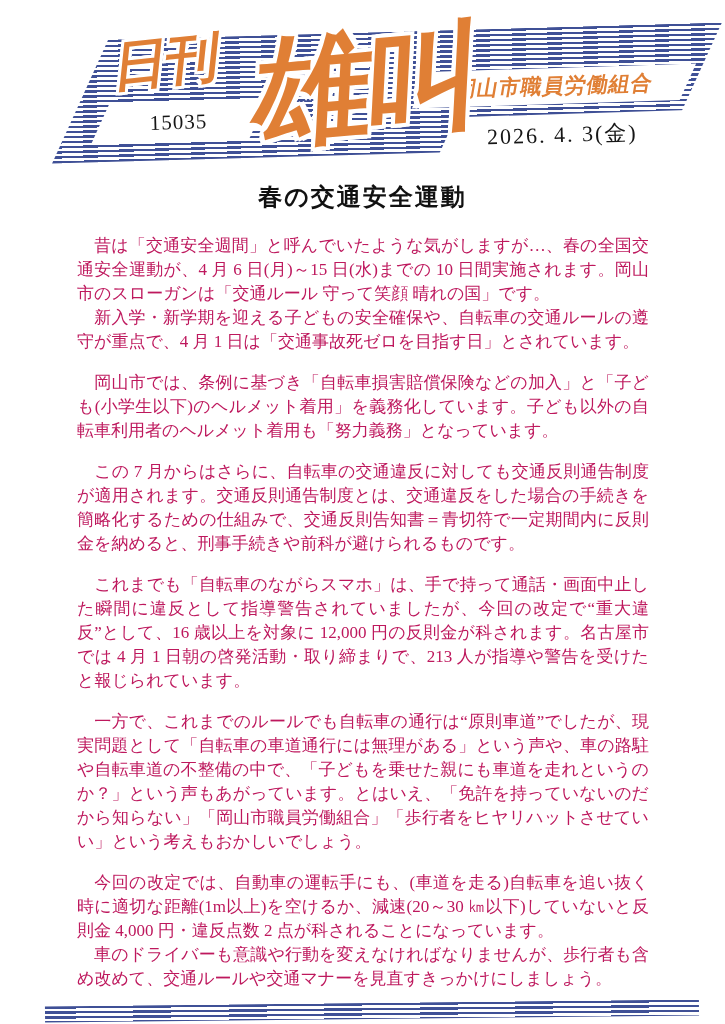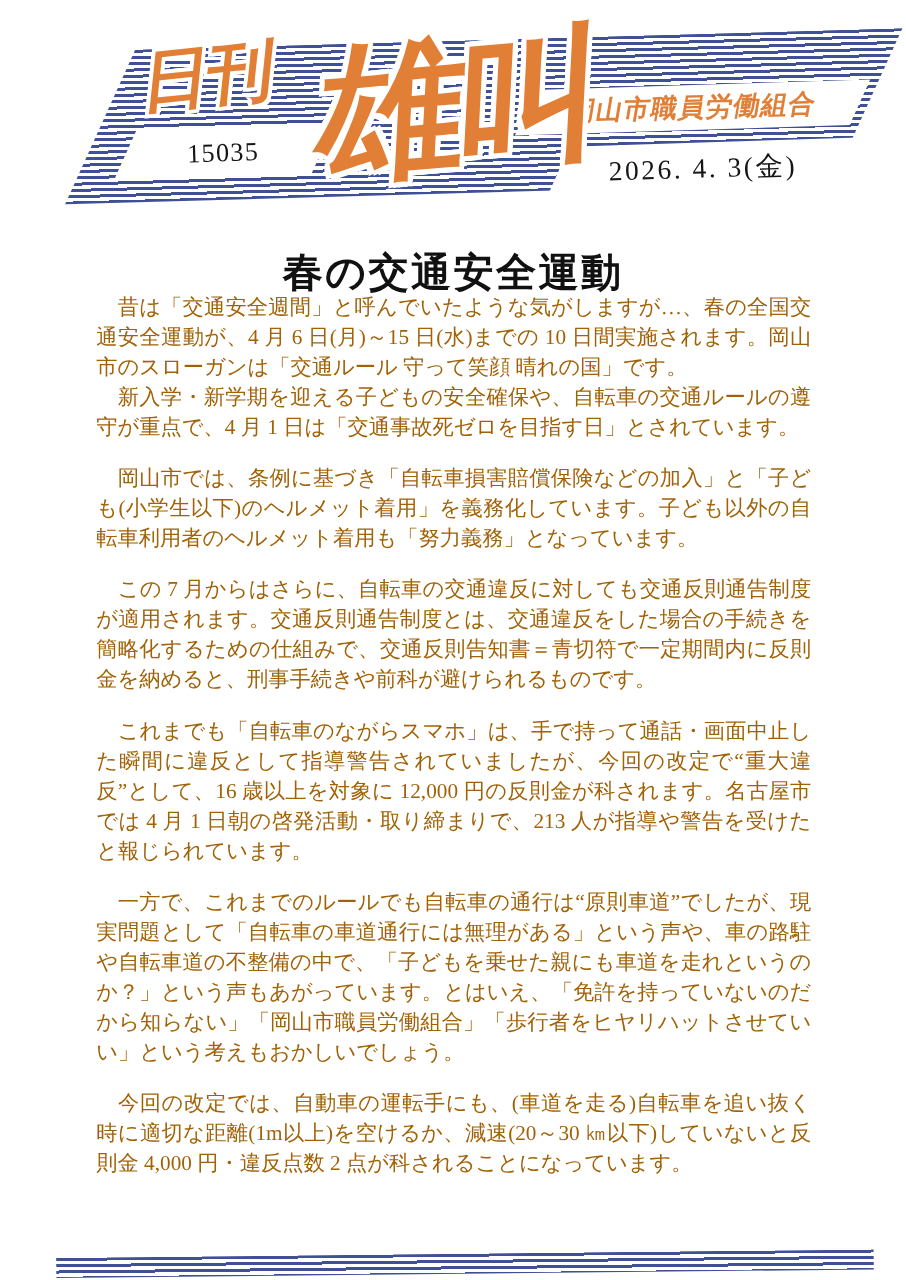--- a/index.html
+++ b/index.html
@@ -78,32 +78,32 @@
     font-weight:bold;font-size:118px;line-height:1.1;
     color:var(--orange);
     transform:rotate(-5deg) skewX(-8deg);
     letter-spacing:-6px;
     text-shadow:-4px 0 0 #fff,4px 0 0 #fff,0 -4px 0 #fff,0 4px 0 #fff,
                 -4px -4px 0 #fff,4px 4px 0 #fff,-4px 4px 0 #fff,4px -4px 0 #fff;
     white-space:nowrap;
   }
   
   .headline{
-    position:absolute;top:181px;left:0;right:0;margin:16px;
+    position:absolute;top:181px;left:0;right:0;margin:0;
     text-align:center;
     font-family:"Liberation Sans","DejaVu Sans",sans-serif;
-    font-weight:600;font-size:32px;letter-spacing:2px;
+    font-weight:600;font-size:24px;letter-spacing:2px;
     color:#111111;
   }
   
   .article{
     position:absolute;top:234px;left:77px;width:572px;
     font-size:17px;line-height:24px;
     text-align:justify;
-    color:#a16207;
+    color:#be185d;
   }
   .article section{margin:0 0 17px 0;}
   .article p{margin:0;}
   
   .footer-stripes{
     position:absolute;left:45px;right:26px;bottom:5px;height:16px;
     background:repeating-linear-gradient(to bottom,
       var(--blue) 0px,var(--blue) 2.4px,#ffffff 2.4px,#ffffff 5px);
     transform:rotate(-0.6deg);
   }
@@ -146,18 +146,19 @@
       <p>　この 7 月からはさらに、自転車の交通違反に対しても交通反則通告制度が適用されます。交通反則通告制度とは、交通違反をした場合の手続きを簡略化するための仕組みで、交通反則告知書＝青切符で一定期間内に反則金を納めると、刑事手続きや前科が避けられるものです。</p>
     </section>
     <section>
       <p>　これまでも「自転車のながらスマホ」は、手で持って通話・画面中止した瞬間に違反として指導警告されていましたが、今回の改定で“重大違反”として、16 歳以上を対象に 12,000 円の反則金が科されます。名古屋市では 4 月 1 日朝の啓発活動・取り締まりで、213 人が指導や警告を受けたと報じられています。</p>
     </section>
     <section>
       <p>　一方で、これまでのルールでも自転車の通行は“原則車道”でしたが、現実問題として「自転車の車道通行には無理がある」という声や、車の路駐や自転車道の不整備の中で、「子どもを乗せた親にも車道を走れというのか？」という声もあがっています。とはいえ、「免許を持っていないのだから知らない」「岡山市職員労働組合」「歩行者をヒヤリハットさせていい」という考えもおかしいでしょう。</p>
     </section>
     <section>
       <p>　今回の改定では、自動車の運転手にも、(車道を走る)自転車を追い抜く時に適切な距離(1m以上)を空けるか、減速(20～30 ㎞以下)していないと反則金 4,000 円・違反点数 2 点が科されることになっています。</p>
+      <p>　車のドライバーも意識や行動を変えなければなりませんが、歩行者も含め改めて、交通ルールや交通マナーを見直すきっかけにしましょう。</p>
     </section>
   </div>
 
   <div class="footer-stripes"></div>
 
 </div>
 
 </body></html>

